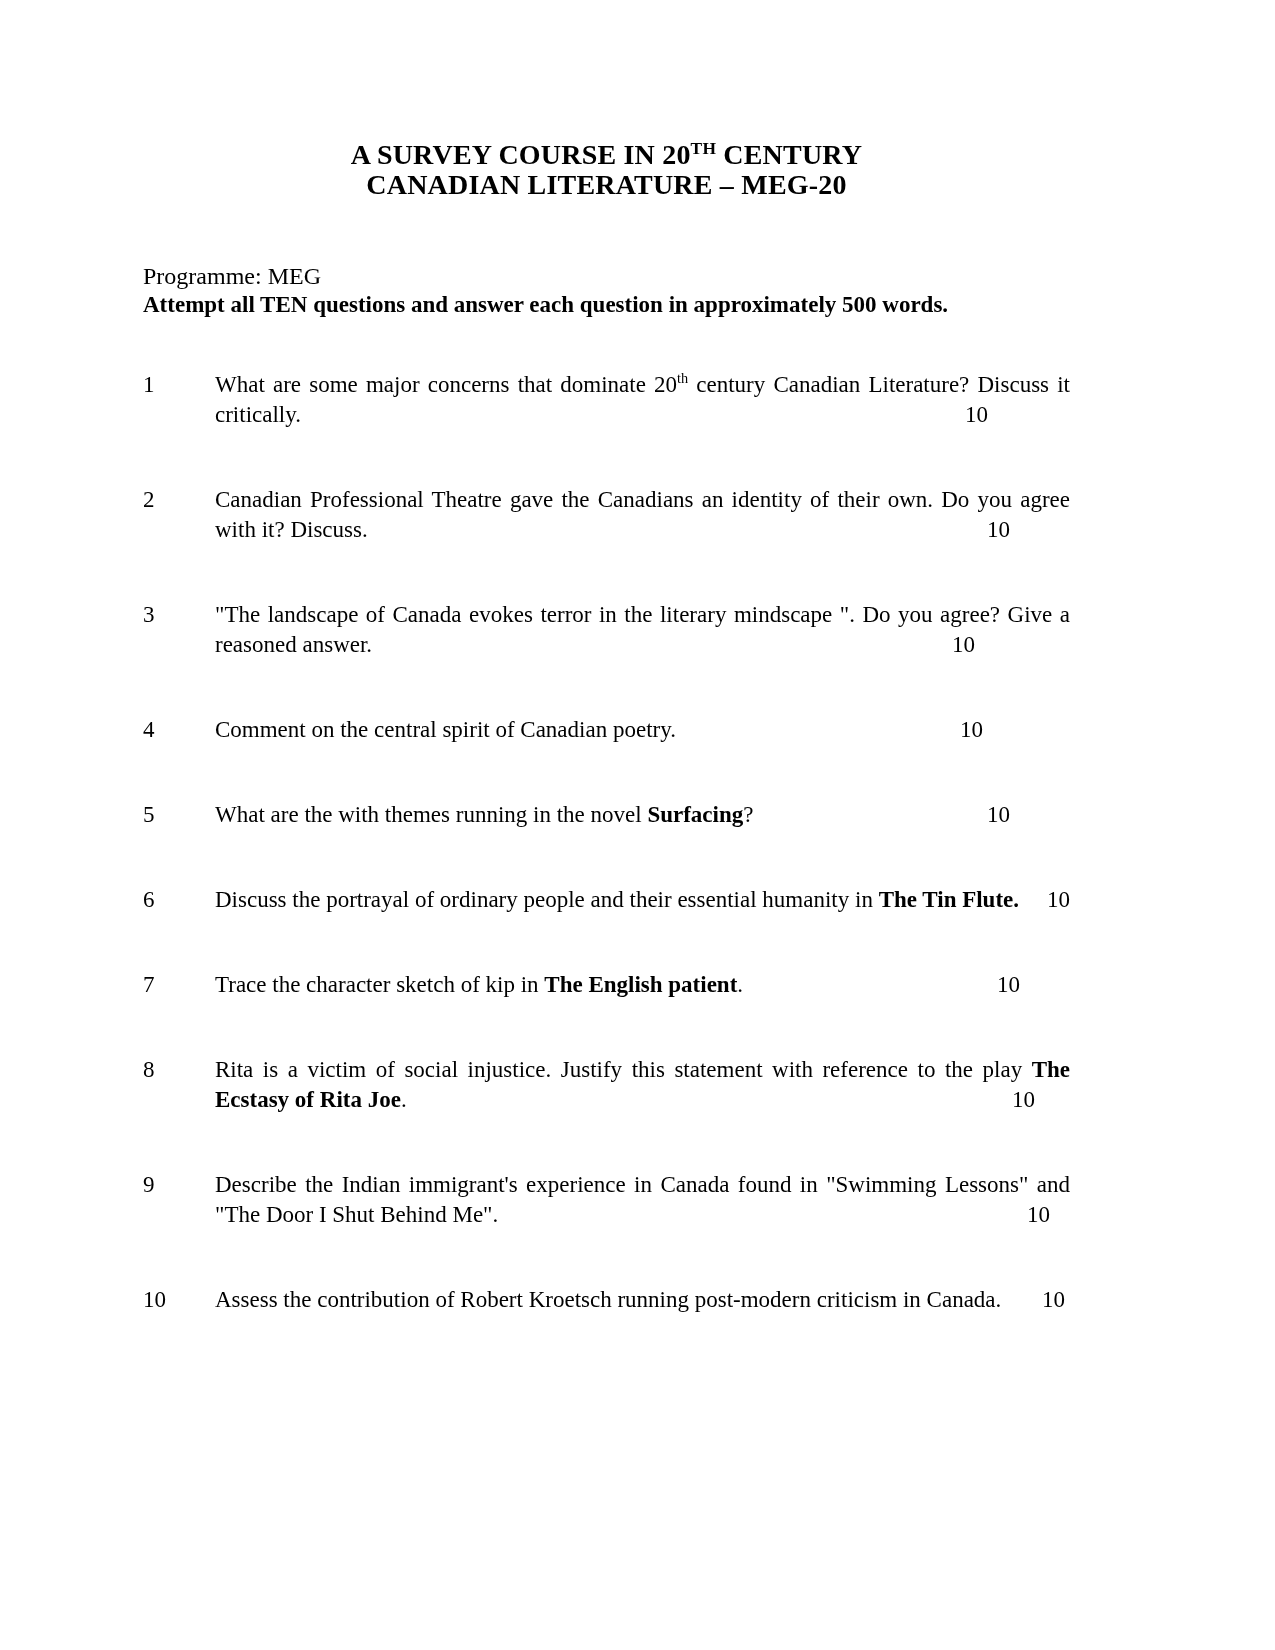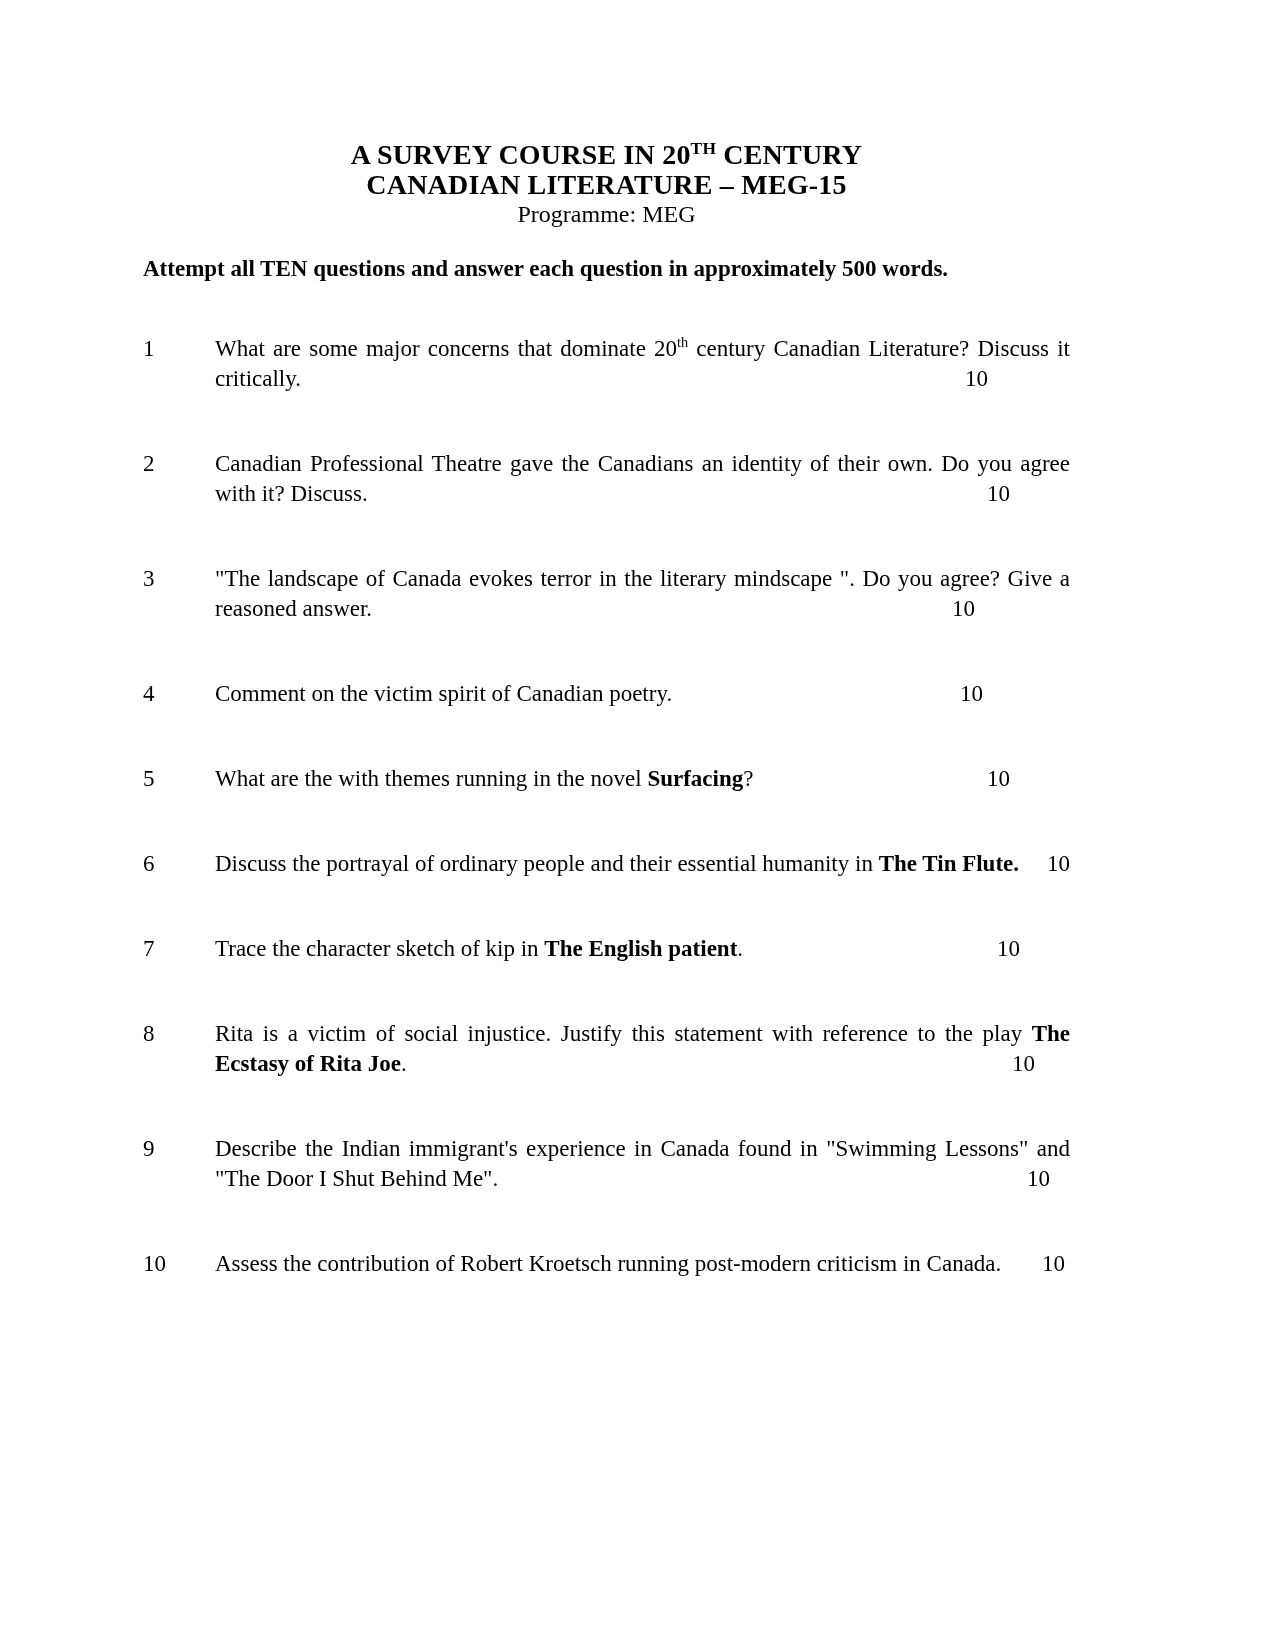--- a/index.html
+++ b/index.html
@@ -25,27 +25,27 @@
     line-height: 30px;
     letter-spacing: 0.2px;
   }
   .title-block .sup {
     vertical-align: super;
     font-size: 0.62em;
     line-height: 0;
   }
   
   .meta-block {
-    text-align: center;
+    margin-top: 62px;
+    text-align: left;
     font-size: 24px;
     line-height: 28px;
   }
   
   .instruction {
-    margin-top: 26px;
     font-weight: bold;
     font-size: 23px;
     line-height: 30px;
   }
   
   .questions { margin-top: 50px; }
   .question {
     display: flex;
     margin-bottom: 55px;
   }
@@ -89,21 +89,21 @@
   .question:nth-of-type(9)  .marks { right: 20px; }
   .question:nth-of-type(10) .marks { right: 5px; }
 </style>
 </head>
 <body>
 
 <div class="page">
 
   <div class="title-block">
     <div><span>A SURVEY COURSE IN 20</span><span class="sup">TH</span><span> CENTURY</span></div>
-    <div>CANADIAN LITERATURE – MEG-15</div>
+    <div>CANADIAN LITERATURE – MEG-20</div>
   </div>
 
   <div class="meta-block">
     <div>Programme: MEG</div>
   </div>
 
   <div class="instruction">Attempt all TEN questions and answer each question in approximately 500 words.</div>
 
   <div class="questions">
 
@@ -117,21 +117,21 @@
       <div class="q-text"><span>Canadian Professional Theatre gave the Canadians an identity of their own. Do you agree with it? Discuss.</span><span class="sup"></span><span class="book-title"></span><span></span><span class="marks">10</span></div>
     </div>
 
     <div class="question">
       <div class="q-num">3</div>
       <div class="q-text"><span>"The landscape of Canada evokes terror in the literary mindscape ". Do you agree? Give a reasoned answer.</span><span class="sup"></span><span class="book-title"></span><span></span><span class="marks">10</span></div>
     </div>
 
     <div class="question">
       <div class="q-num">4</div>
-      <div class="q-text"><span>Comment on the victim spirit of Canadian poetry.</span><span class="sup"></span><span class="book-title"></span><span></span><span class="marks">10</span></div>
+      <div class="q-text"><span>Comment on the central spirit of Canadian poetry.</span><span class="sup"></span><span class="book-title"></span><span></span><span class="marks">10</span></div>
     </div>
 
     <div class="question">
       <div class="q-num">5</div>
       <div class="q-text"><span>What are the with themes running in the novel </span><span class="sup"></span><span class="book-title">Surfacing</span><span>?</span><span class="marks">10</span></div>
     </div>
 
     <div class="question">
       <div class="q-num">6</div>
       <div class="q-text"><span>Discuss the portrayal of ordinary people and their essential humanity in </span><span class="sup"></span><span class="book-title">The Tin Flute.</span><span></span><span class="marks">10</span></div>

